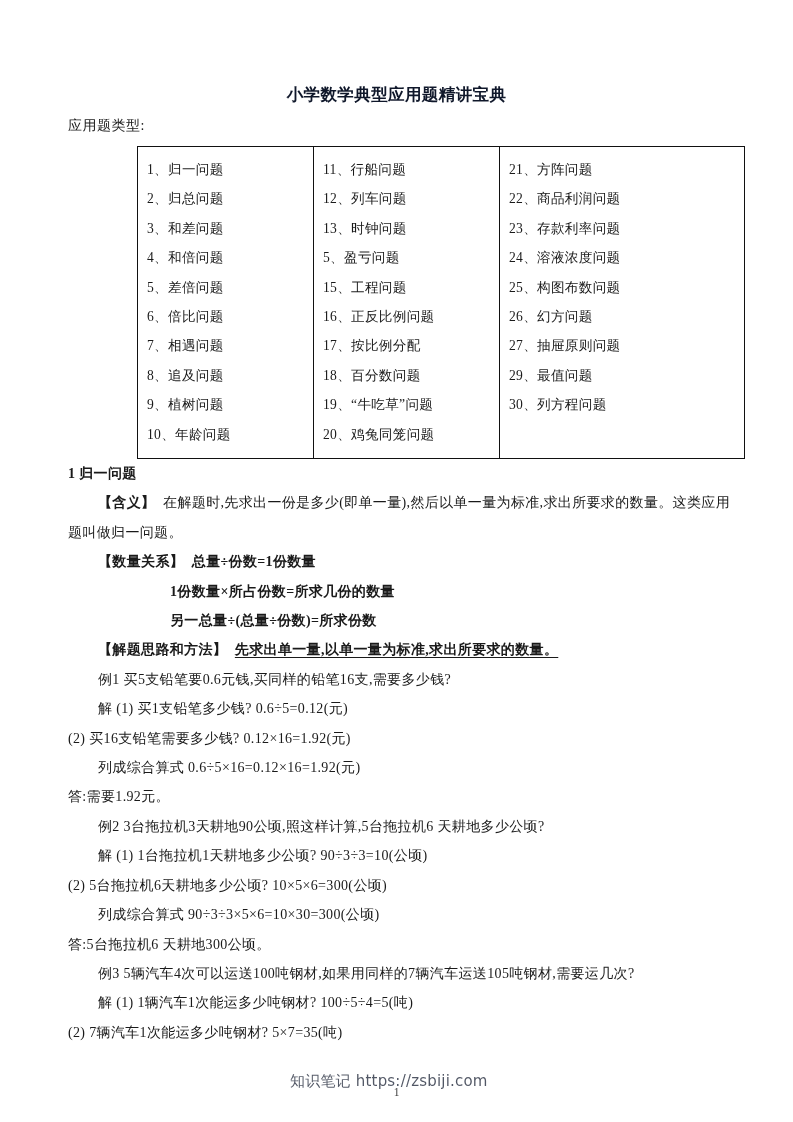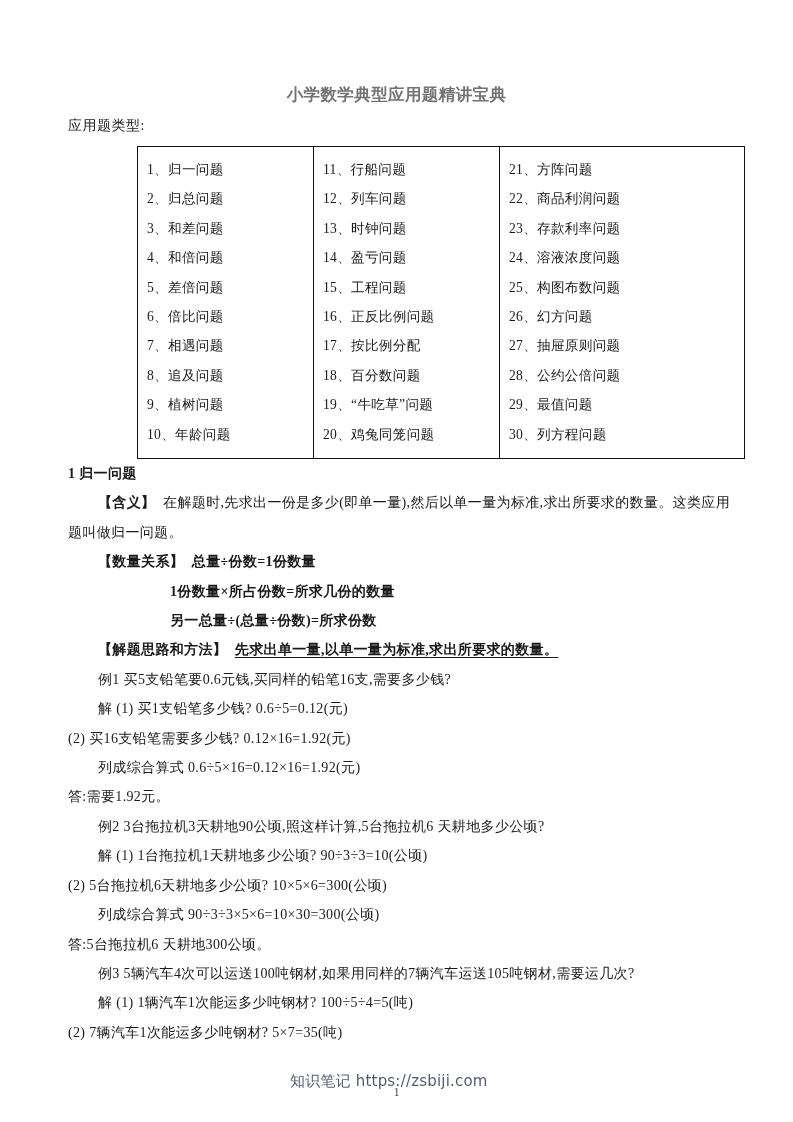--- a/index.html
+++ b/index.html
@@ -24,21 +24,21 @@
     padding: 0;
   }
 
   
   .doc-title {
     position: absolute;
     top: 84px;
     left: 0;
     width: 793px;
     text-align: center;
-    color: #737373;
+    color: #0f172a;
     font-size: 16.5px;
     font-weight: bold;
     letter-spacing: 0.4px;
     font-family: "Liberation Serif", "DejaVu Serif", serif;
   }
 
   
   .types-label {
     position: absolute;
     top: 117px;
@@ -144,37 +144,36 @@
       <div class="types-cell">6、倍比问题</div>
       <div class="types-cell">7、相遇问题</div>
       <div class="types-cell">8、追及问题</div>
       <div class="types-cell">9、植树问题</div>
       <div class="types-cell">10、年龄问题</div>
     </div>
     <div class="types-col c2">
       <div class="types-cell">11、行船问题</div>
       <div class="types-cell">12、列车问题</div>
       <div class="types-cell">13、时钟问题</div>
-      <div class="types-cell">14、盈亏问题</div>
+      <div class="types-cell">5、盈亏问题</div>
       <div class="types-cell">15、工程问题</div>
       <div class="types-cell">16、正反比例问题</div>
       <div class="types-cell">17、按比例分配</div>
       <div class="types-cell">18、百分数问题</div>
       <div class="types-cell">19、“牛吃草”问题</div>
       <div class="types-cell">20、鸡兔同笼问题</div>
     </div>
     <div class="types-col c3">
       <div class="types-cell">21、方阵问题</div>
       <div class="types-cell">22、商品利润问题</div>
       <div class="types-cell">23、存款利率问题</div>
       <div class="types-cell">24、溶液浓度问题</div>
       <div class="types-cell">25、构图布数问题</div>
       <div class="types-cell">26、幻方问题</div>
       <div class="types-cell">27、抽屉原则问题</div>
-      <div class="types-cell">28、公约公倍问题</div>
       <div class="types-cell">29、最值问题</div>
       <div class="types-cell">30、列方程问题</div>
     </div>
   </div>
 
   <div class="content">
 
     <p class="p head">1 归一问题</p>
 
     <p class="p flow"><span class="bold">【含义】</span>&nbsp;&nbsp;<span>在解题时,先求出一份是多少(即单一量),然后以单一量为标准,求出所要求的数量。这类应用题叫做归一问题。</span></p>

